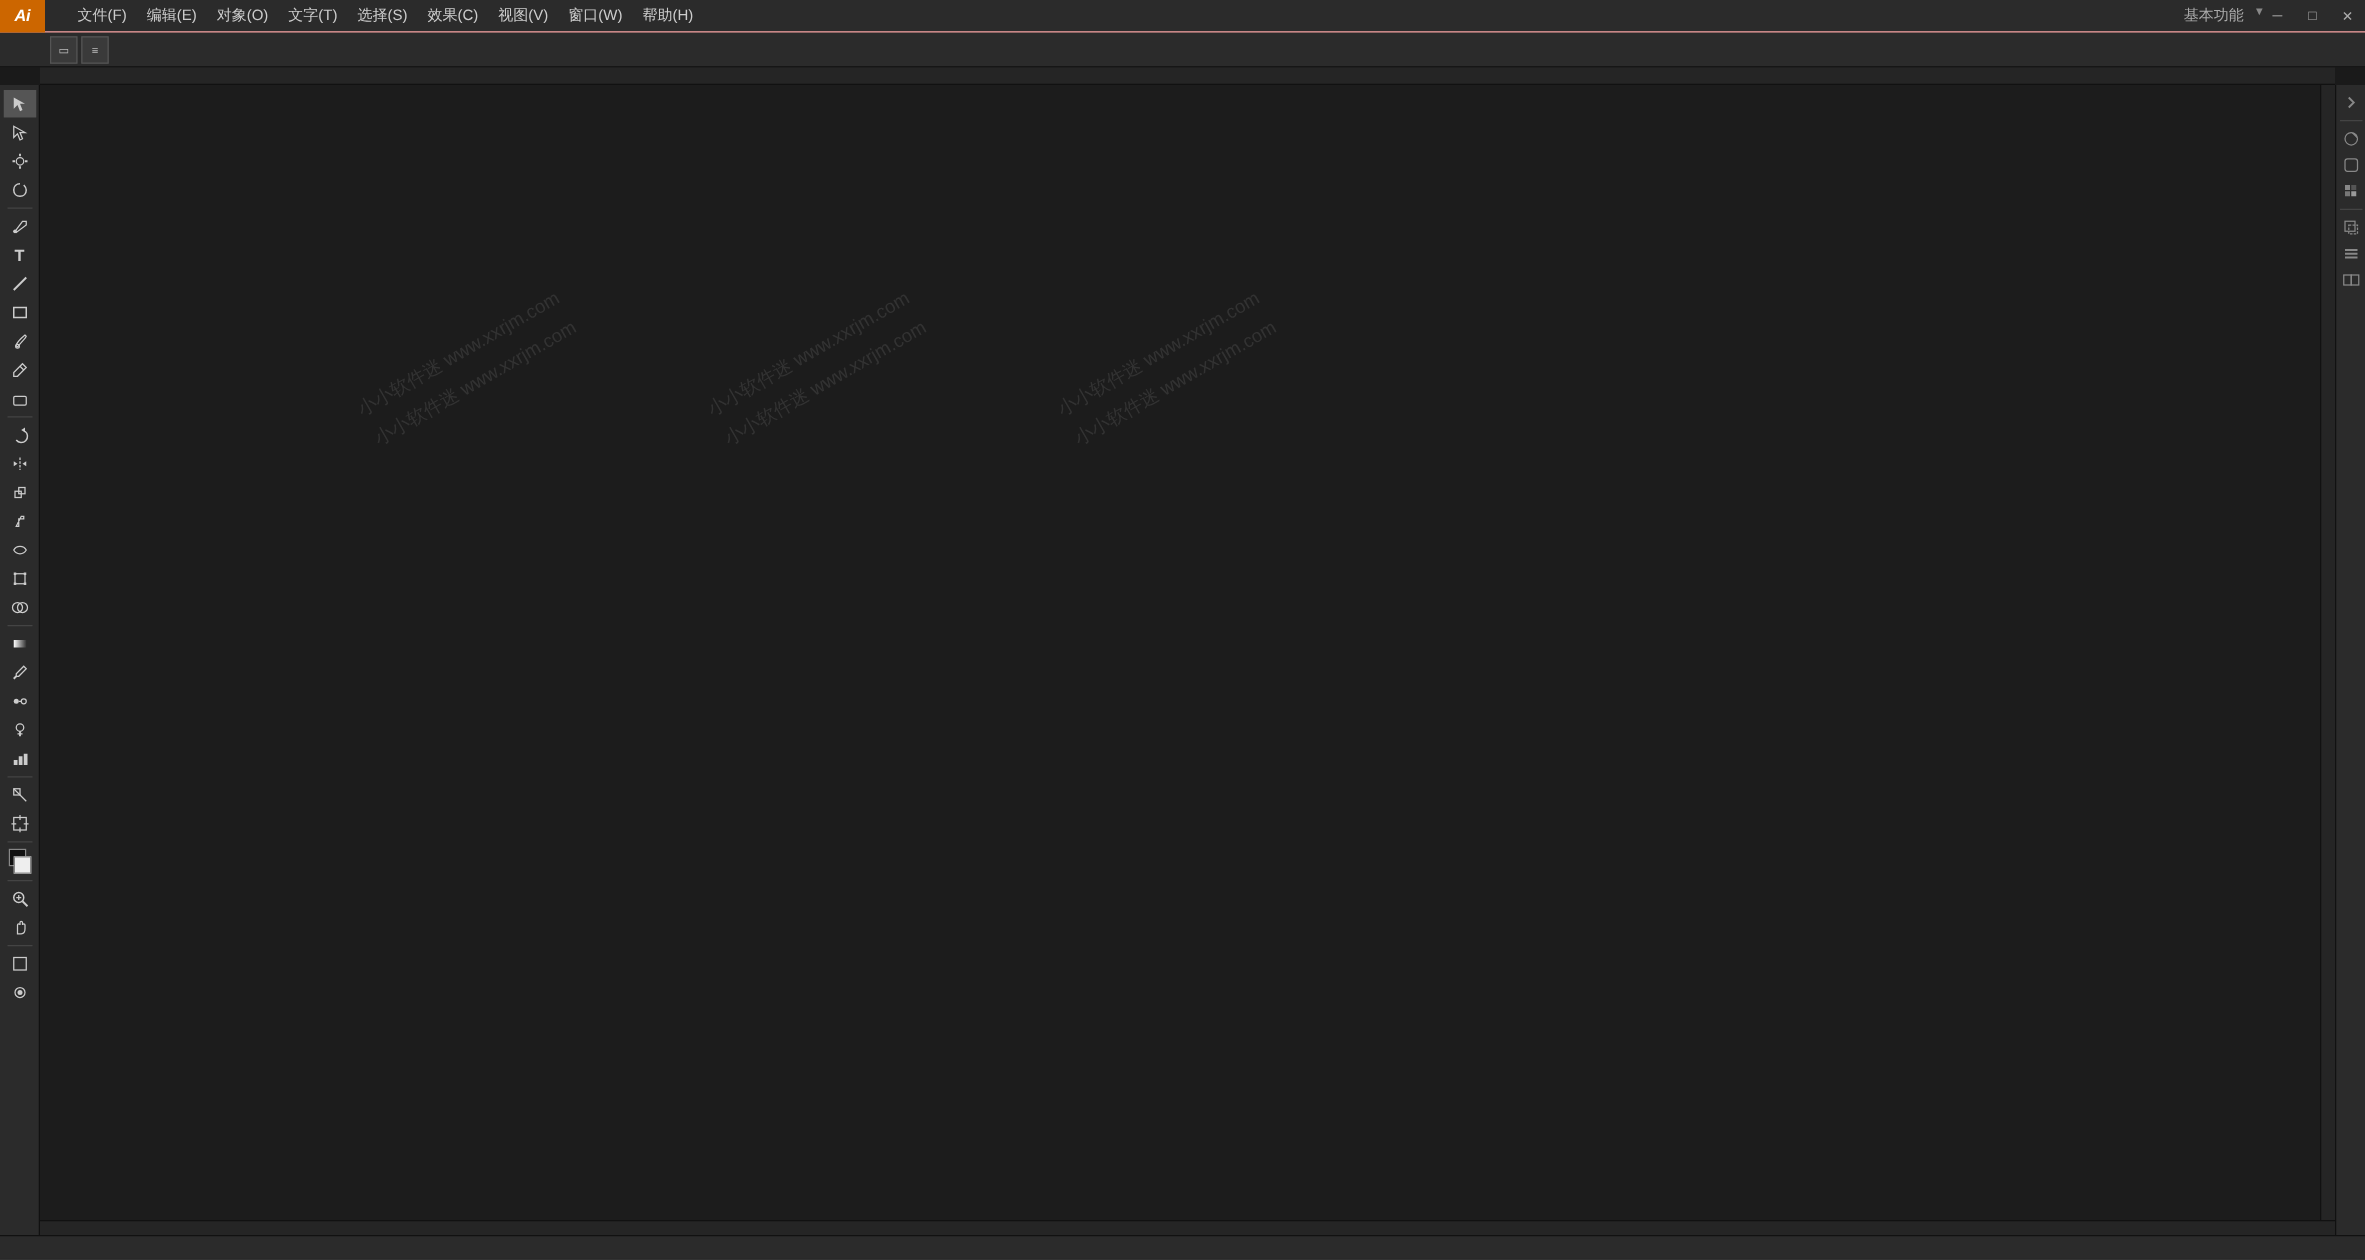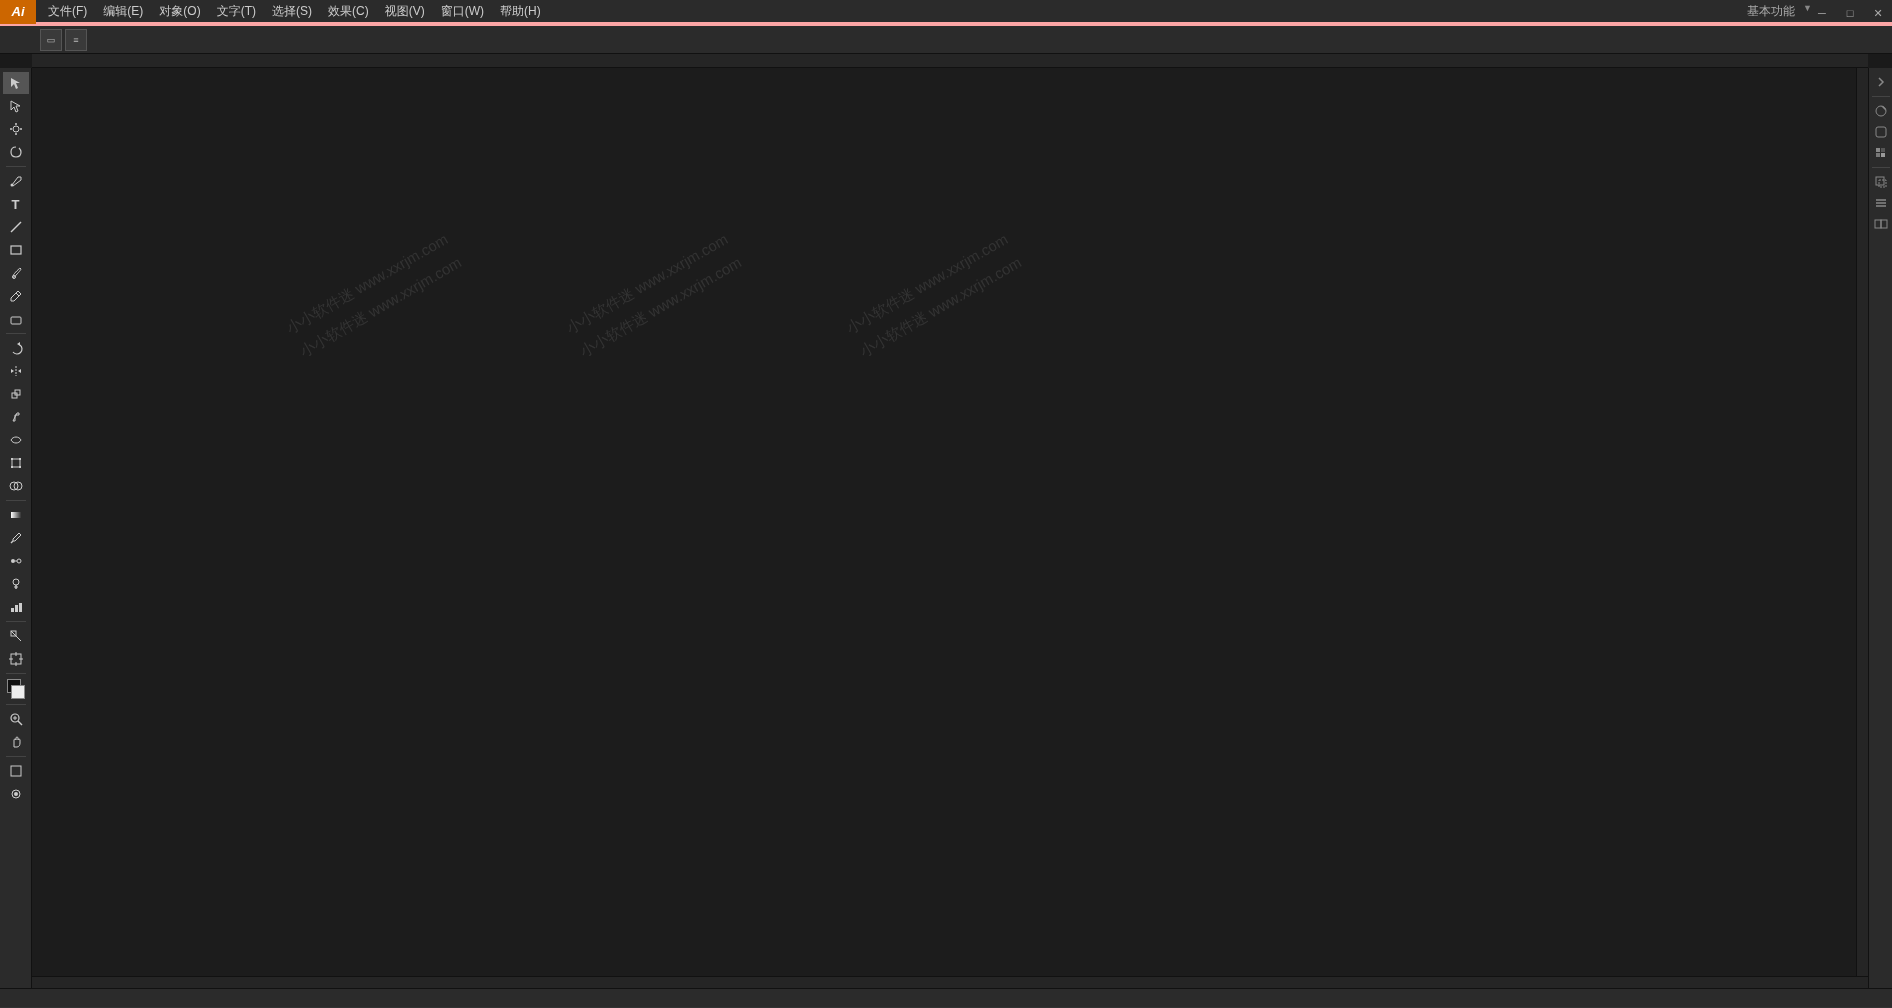--- a/index.html
+++ b/index.html
@@ -15,41 +15,42 @@
     }
 
     
     #titlebar {
       width: 100%;
       height: 26px;
       background: #2b2b2b;
       display: flex;
       align-items: center;
       position: relative;
-      border-bottom: 4px solid #fca5a5;
+      border-bottom: 1px solid #fca5a5;
     }
     #app-logo {
       width: 36px;
       height: 26px;
       background: #cc6600;
       display: flex;
       align-items: center;
       justify-content: center;
       font-weight: bold;
       font-size: 13px;
       color: #fff;
       font-style: italic;
       flex-shrink: 0;
     }
     #menu-bar {
       display: flex;
       align-items: center;
       height: 26px;
       flex: 1;
       padding-left: 4px;
+      margin-left: 14px;
     }
     .menu-item {
       padding: 2px 8px;
       color: #cccccc;
       cursor: pointer;
       font-size: 12px;
       white-space: nowrap;
       height: 26px;
       display: flex;
       align-items: center;

